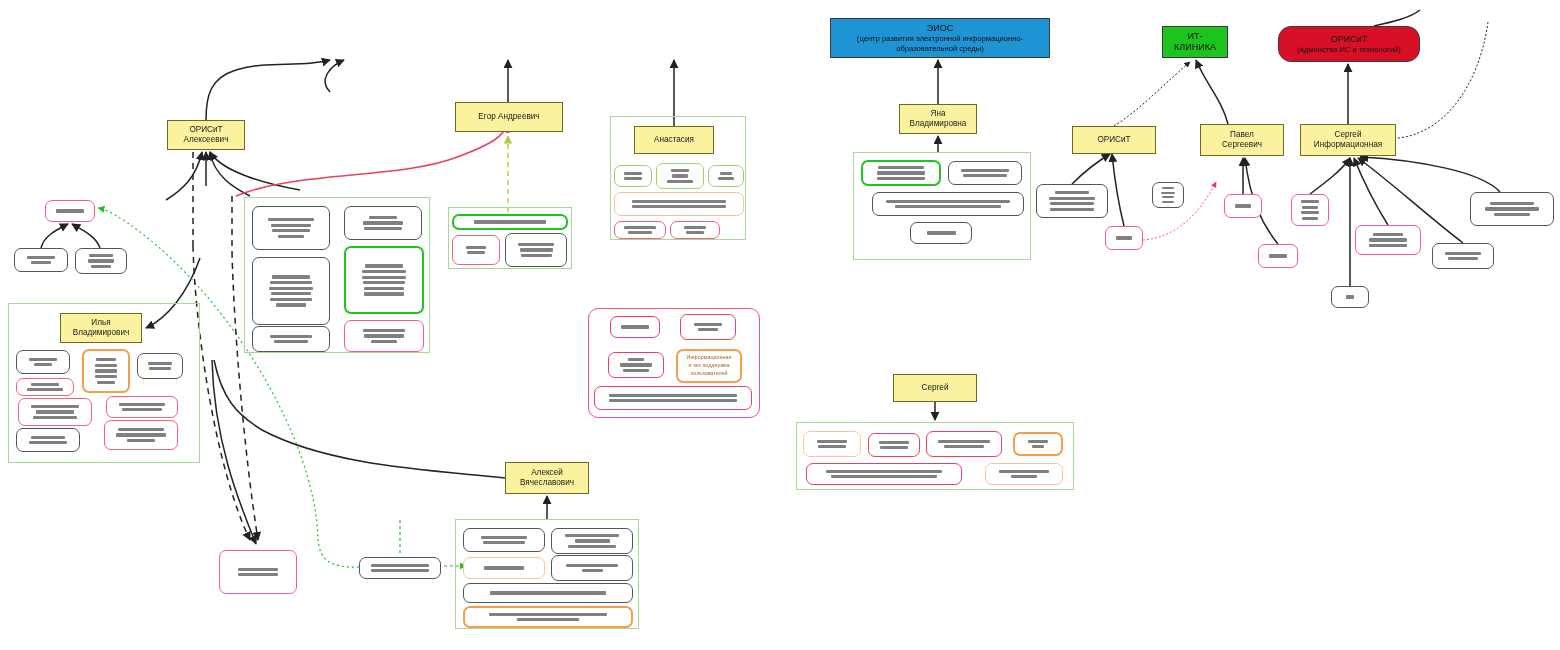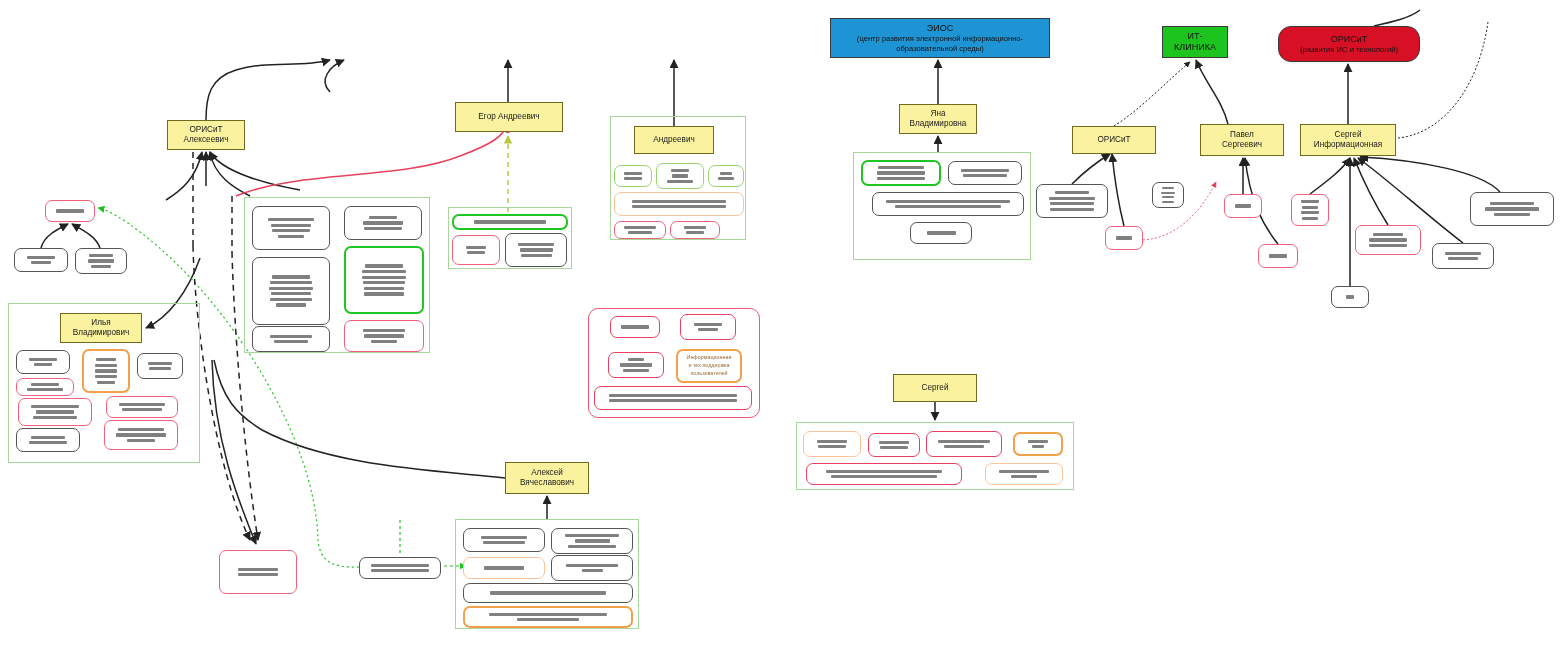--- a/index.html
+++ b/index.html
@@ -408,31 +408,31 @@
     </div>
     <div class="node dept" style="left: 830px; top: 18px; width: 220px; height: 40px; background: rgb(31, 148, 212);">
       <span class="abbr">ЭИОС</span>
       <span class="sub">(центр развития электронной информационно-образовательной среды)</span>
     </div>
     <div class="node dept" style="left: 1162px; top: 26px; width: 66px; height: 32px; background: rgb(30, 196, 30);">
       <span class="abbr">ИТ-КЛИНИКА</span>
     </div>
     <div class="node dept" style="left: 1278px; top: 26px; width: 142px; height: 36px; background: rgb(216, 16, 38); border-radius: 13px;">
       <span class="abbr">ОРИСиТ</span>
-      <span class="sub">(развития ИС и технологий)</span>
+      <span class="sub">(админства ИС и технологий)</span>
     </div>
     <div class="node person" style="left: 167px; top: 120px; width: 78px; height: 30px;">
       <span>ОРИСиТ</span>
       <span>Алексеевич</span>
     </div>
     <div class="node person" style="left: 455px; top: 102px; width: 108px; height: 30px;">
       <span>Егор Андреевич</span>
     </div>
     <div class="node person" style="left: 634px; top: 126px; width: 80px; height: 28px;">
-      <span>Андреевич</span>
+      <span>Анастасия</span>
     </div>
     <div class="node person" style="left: 899px; top: 104px; width: 78px; height: 30px;">
       <span>Яна</span>
       <span>Владимировна</span>
     </div>
     <div class="node person" style="left: 1072px; top: 126px; width: 84px; height: 28px;">
       <span>ОРИСиТ</span>
     </div>
     <div class="node person" style="left: 1200px; top: 124px; width: 84px; height: 32px;">
       <span>Павел</span>

